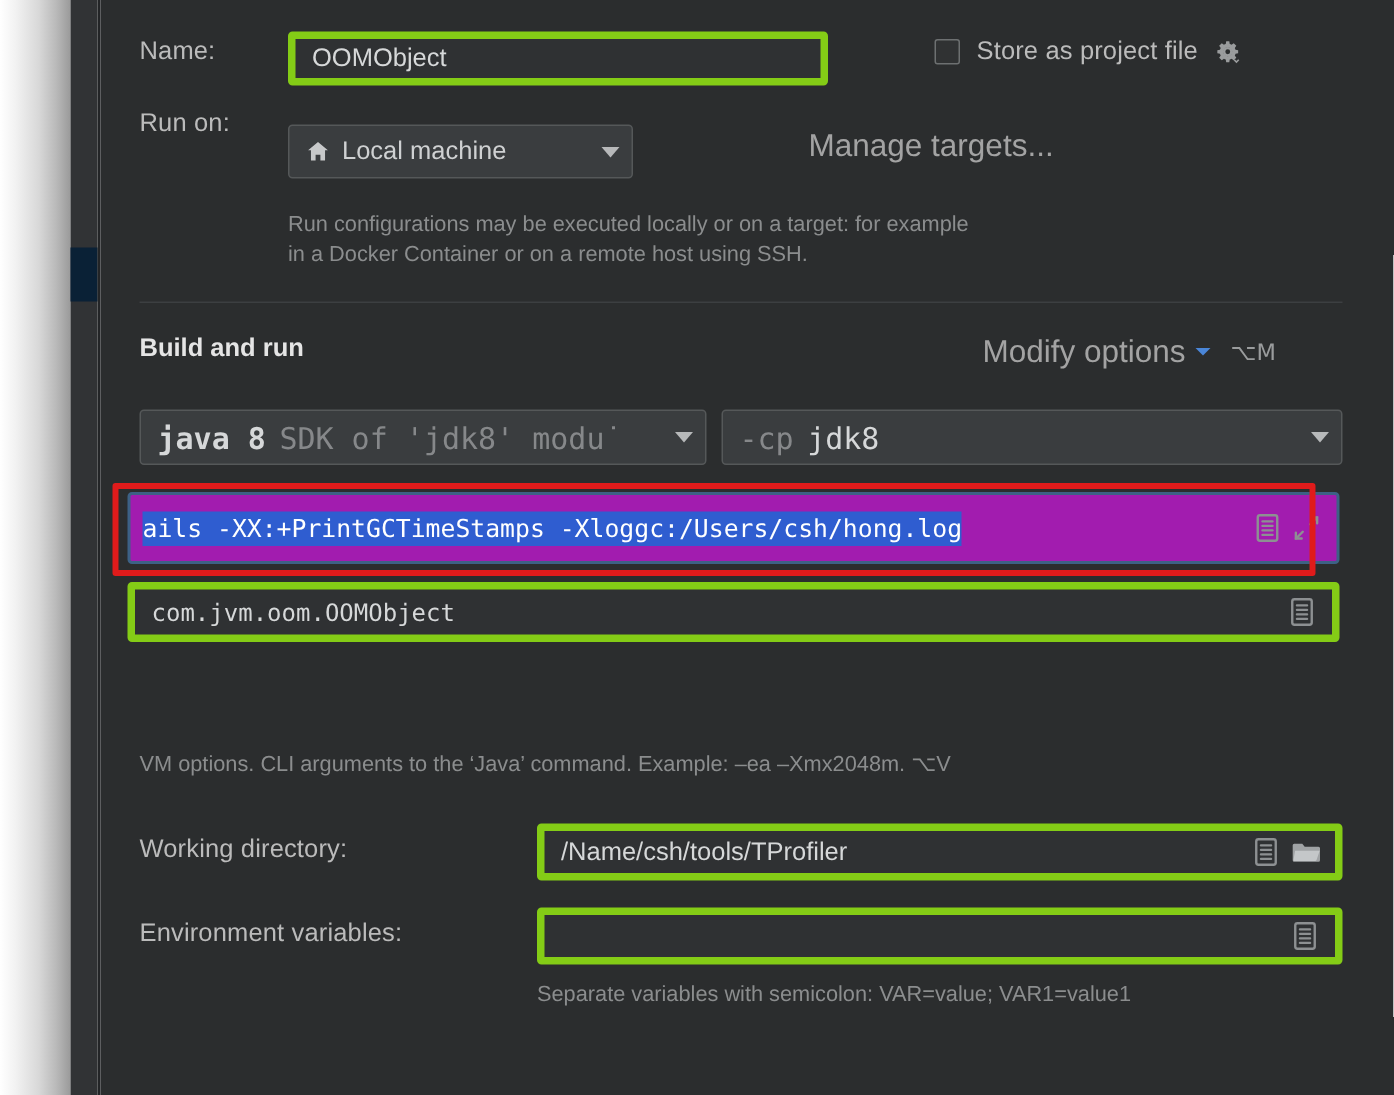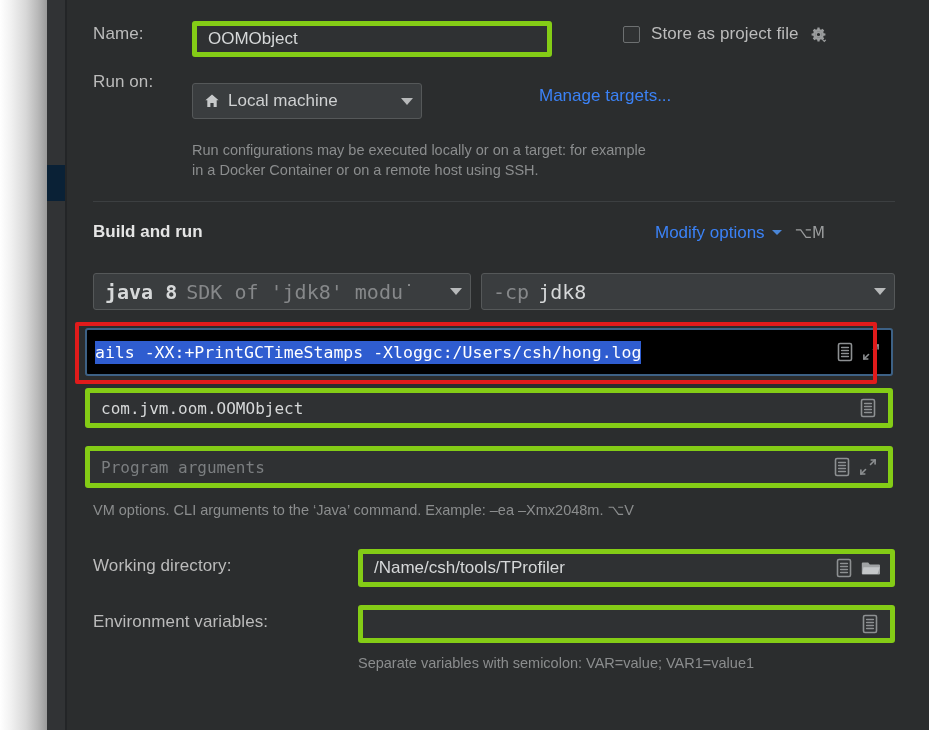--- a/index.html
+++ b/index.html
@@ -77,22 +77,22 @@
     font-weight: bold;
     white-space: nowrap;
   }
   .hint {
     color: #8b8d8e;
     font-size: 14.5px;
     line-height: 20px;
     white-space: nowrap;
   }
   .link {
-    color: #3b82f6;
-    font-size: 17px;
+    color: #a3a3a3;
+    font-size: 21px;
     white-space: nowrap;
     cursor: pointer;
   }
   .shortcut {
     color: #9a9c9d;
     font-size: 15px;
     white-space: nowrap;
     font-family: "DejaVu Sans", sans-serif;
   }
 
@@ -175,21 +175,21 @@
   .sep {
     position: absolute;
     left: 93px; top: 201px;
     width: 802px; height: 1px;
     background: #3c3f41;
   }
 
   
   .field-focus {
     border: 2px solid #3d6185;
-    background: #000000;
+    background: #a21caf;
     padding-left: 8px;
   }
   .sel-text {
     background: #2f5dd0;
     color: #ffffff;
     font-family: "DejaVu Sans Mono", monospace;
     font-size: 16.5px;
     white-space: nowrap;
     padding: 2px 0;
   }
@@ -322,92 +322,67 @@
           <g stroke="#8d9092" stroke-width="1.5" stroke-linecap="round">
             <line x1="6.6" y1="6.6" x2="13.4" y2="6.6"></line>
             <line x1="6.6" y1="9.6" x2="13.4" y2="9.6"></line>
             <line x1="6.6" y1="12.6" x2="13.4" y2="12.6"></line>
             <line x1="6.6" y1="15.6" x2="13.4" y2="15.6"></line>
           </g>
         </svg>
       </span>
     </div>
 
-    <div class="field mono" style="left:18px; top:446px; width:808px; height:42px;">
-      <span class="ph">Program arguments</span>
+
+    <div style="position:absolute; left:26px; top:500px;">
+      <span class="hint">VM options. CLI arguments to the ‘Java’ command. Example: –ea –Xmx2048m. ⌥V</span>
+    </div>
+
+    <div class="row" style="left:26px; top:556px;">
+      <span class="lbl">Working directory:</span>
+    </div>
+    <div class="field" style="left:291px; top:549px; width:537px; height:38px;">
+      <span class="val bright">/Name/csh/tools/TProfiler</span>
       <span class="spacer"></span>
       <span class="icon" style="margin-right:6px;">
         <svg width="20" height="22" viewBox="0 0 20 22">
           <rect x="3.5" y="2.5" width="13" height="17" rx="1.5" fill="none" stroke="#8d9092" stroke-width="1.6"></rect>
           <g stroke="#8d9092" stroke-width="1.5" stroke-linecap="round">
             <line x1="6.6" y1="6.6" x2="13.4" y2="6.6"></line>
             <line x1="6.6" y1="9.6" x2="13.4" y2="9.6"></line>
             <line x1="6.6" y1="12.6" x2="13.4" y2="12.6"></line>
             <line x1="6.6" y1="15.6" x2="13.4" y2="15.6"></line>
           </g>
         </svg>
       </span>
-      <span class="icon" style="margin-right:6px;">
-        <svg width="20" height="20" viewBox="0 0 20 20">
-          <g stroke="#8d9092" stroke-width="1.6" stroke-linecap="round" fill="none">
-            <path d="M12.5 7.5L17 3"></path>
-              <path d="M13.2 3h3.9v3.9"></path>
-            <path d="M7.5 12.5L3 17"></path>
-              <path d="M6.8 17H2.9v-3.9"></path>
-          </g>
-        </svg>
-      </span>
-    </div>
-
-    <div style="position:absolute; left:26px; top:500px;">
-      <span class="hint">VM options. CLI arguments to the ‘Java’ command. Example: –ea –Xmx2048m. ⌥V</span>
-    </div>
-
-    <div class="row" style="left:26px; top:556px;">
-      <span class="lbl">Working directory:</span>
-    </div>
-    <div class="field" style="left:291px; top:549px; width:537px; height:38px;">
-      <span class="val bright">/Name/csh/tools/TProfiler</span>
+      <span class="icon" style="margin-right:4px;">
+        <svg width="22" height="20" viewBox="0 0 22 20">
+          <path d="M2 4.5h6.2l1.6 2h9.2a1 1 0 0 1 1 1v8a1 1 0 0 1-1 1H2.8a1 1 0 0 1-1-1V5.5a1 1 0 0 1 1-1z" fill="#a0a3a5"></path>
+          <path d="M3.4 9.2h16.4l-2.1 6.2a1 1 0 0 1-.95.6H2.9a.6.6 0 0 1-.57-.8z" fill="#c4c7c9"></path>
+        </svg>
+      </span>
+    </div>
+
+    <div class="row" style="left:26px; top:612px;">
+      <span class="lbl">Environment variables:</span>
+    </div>
+    <div class="field" style="left:291px; top:605px; width:537px; height:38px;">
+      <span class="val bright"></span>
       <span class="spacer"></span>
       <span class="icon" style="margin-right:6px;">
         <svg width="20" height="22" viewBox="0 0 20 22">
           <rect x="3.5" y="2.5" width="13" height="17" rx="1.5" fill="none" stroke="#8d9092" stroke-width="1.6"></rect>
           <g stroke="#8d9092" stroke-width="1.5" stroke-linecap="round">
             <line x1="6.6" y1="6.6" x2="13.4" y2="6.6"></line>
             <line x1="6.6" y1="9.6" x2="13.4" y2="9.6"></line>
             <line x1="6.6" y1="12.6" x2="13.4" y2="12.6"></line>
             <line x1="6.6" y1="15.6" x2="13.4" y2="15.6"></line>
           </g>
         </svg>
       </span>
-      <span class="icon" style="margin-right:4px;">
-        <svg width="22" height="20" viewBox="0 0 22 20">
-          <path d="M2 4.5h6.2l1.6 2h9.2a1 1 0 0 1 1 1v8a1 1 0 0 1-1 1H2.8a1 1 0 0 1-1-1V5.5a1 1 0 0 1 1-1z" fill="#a0a3a5"></path>
-          <path d="M3.4 9.2h16.4l-2.1 6.2a1 1 0 0 1-.95.6H2.9a.6.6 0 0 1-.57-.8z" fill="#c4c7c9"></path>
-        </svg>
-      </span>
-    </div>
-
-    <div class="row" style="left:26px; top:612px;">
-      <span class="lbl">Environment variables:</span>
-    </div>
-    <div class="field" style="left:291px; top:605px; width:537px; height:38px;">
-      <span class="val bright"></span>
-      <span class="spacer"></span>
-      <span class="icon" style="margin-right:6px;">
-        <svg width="20" height="22" viewBox="0 0 20 22">
-          <rect x="3.5" y="2.5" width="13" height="17" rx="1.5" fill="none" stroke="#8d9092" stroke-width="1.6"></rect>
-          <g stroke="#8d9092" stroke-width="1.5" stroke-linecap="round">
-            <line x1="6.6" y1="6.6" x2="13.4" y2="6.6"></line>
-            <line x1="6.6" y1="9.6" x2="13.4" y2="9.6"></line>
-            <line x1="6.6" y1="12.6" x2="13.4" y2="12.6"></line>
-            <line x1="6.6" y1="15.6" x2="13.4" y2="15.6"></line>
-          </g>
-        </svg>
-      </span>
     </div>
     <div style="position:absolute; left:291px; top:653px;">
       <span class="hint">Separate variables with semicolon: VAR=value; VAR1=value1</span>
     </div>
 
   </div>
 
   <div class="redbox"></div>
 
 </div>

